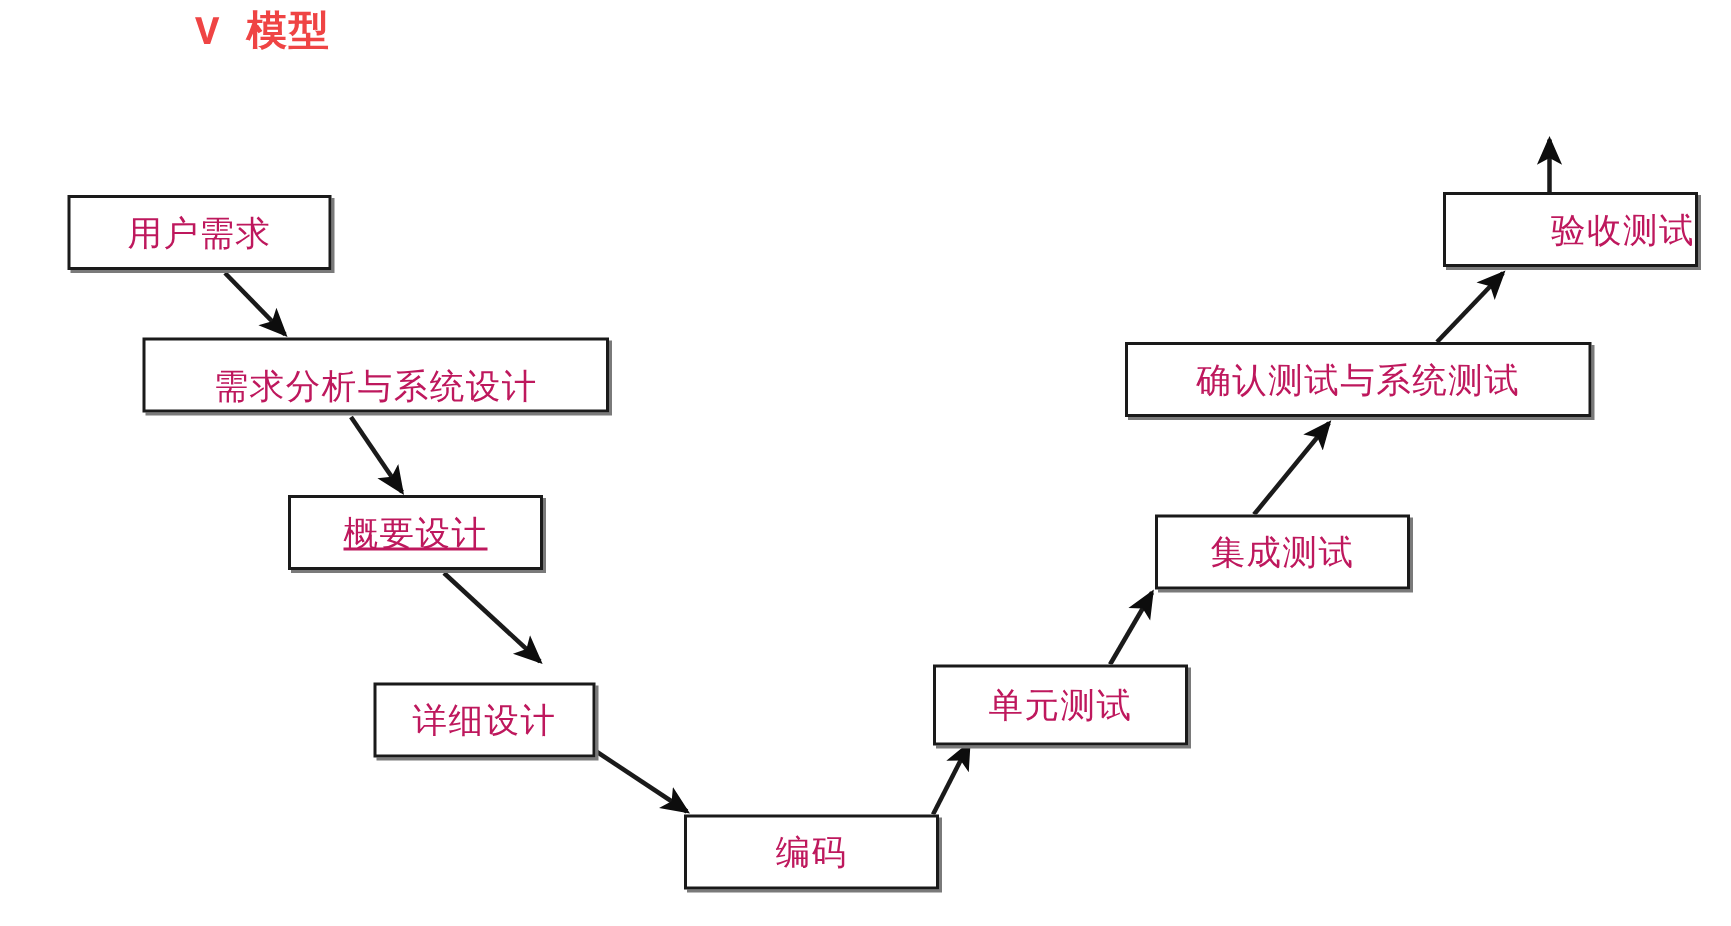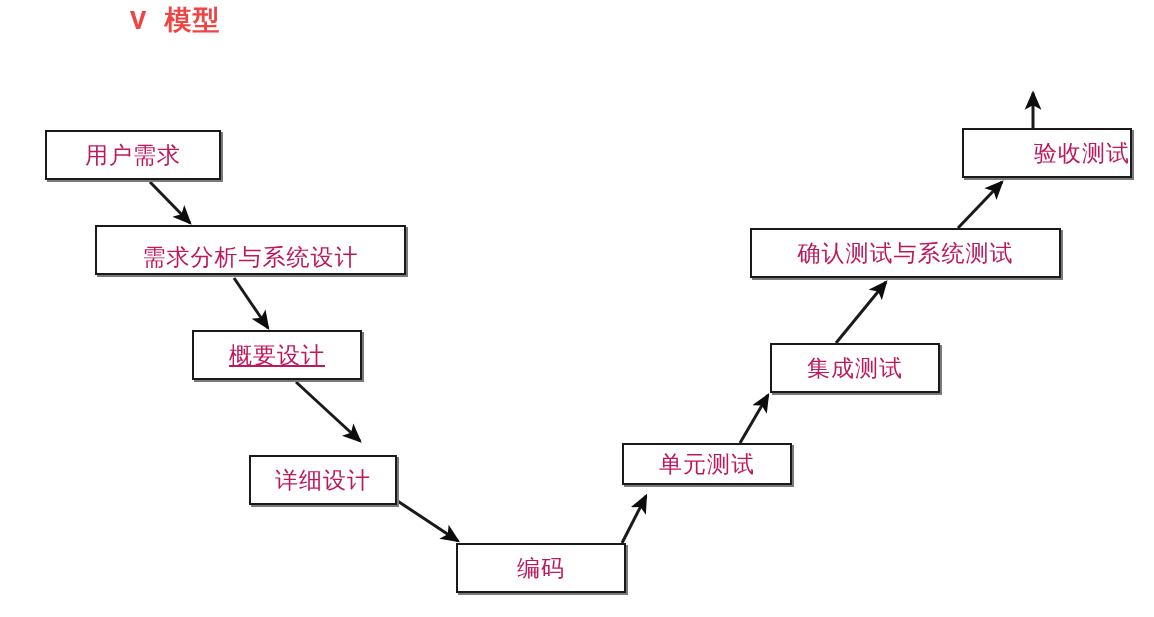--- a/index.html
+++ b/index.html
@@ -93,21 +93,21 @@
       </div>
       <div class="node" style="left: 192px; top: 330px; width: 170px; height: 50px; text-decoration: underline;">
         <span class="node-label">概要设计</span>
       </div>
       <div class="node" style="left: 249px; top: 443px; width: 148px; height: 50px; margin-top: 12px;">
         <span class="node-label">详细设计</span>
       </div>
       <div class="node" style="left: 456px; top: 543px; width: 170px; height: 50px;">
         <span class="node-label">编码</span>
       </div>
-      <div class="node" style="left: 622px; top: 443px; width: 170px; height: 42px;">
+      <div class="node" style="left: 622px; top: 443px; width: 170px; height: 54px;">
         <span class="node-label">单元测试</span>
       </div>
       <div class="node" style="left: 770px; top: 343px; width: 170px; height: 50px;">
         <span class="node-label">集成测试</span>
       </div>
       <div class="node" style="left: 722px; top: 228px; width: 311px; height: 50px; margin-left: 28px;">
         <span class="node-label">确认测试与系统测试</span>
       </div>
       <div class="node" style="left: 962px; top: 128px; width: 170px; height: 50px; justify-content: flex-end;">
         <span class="node-label">验收测试</span>

